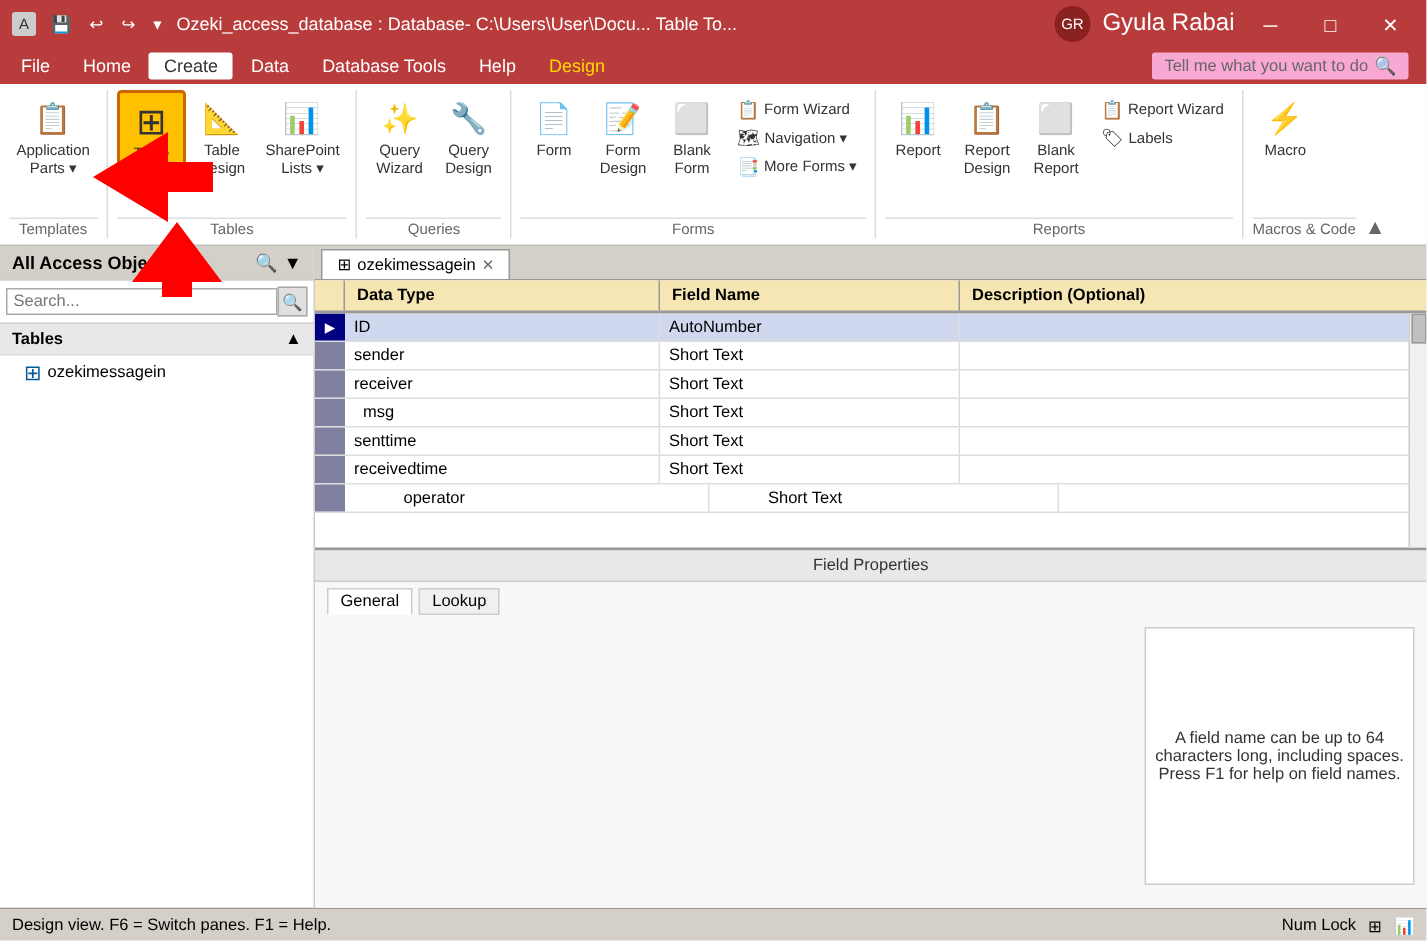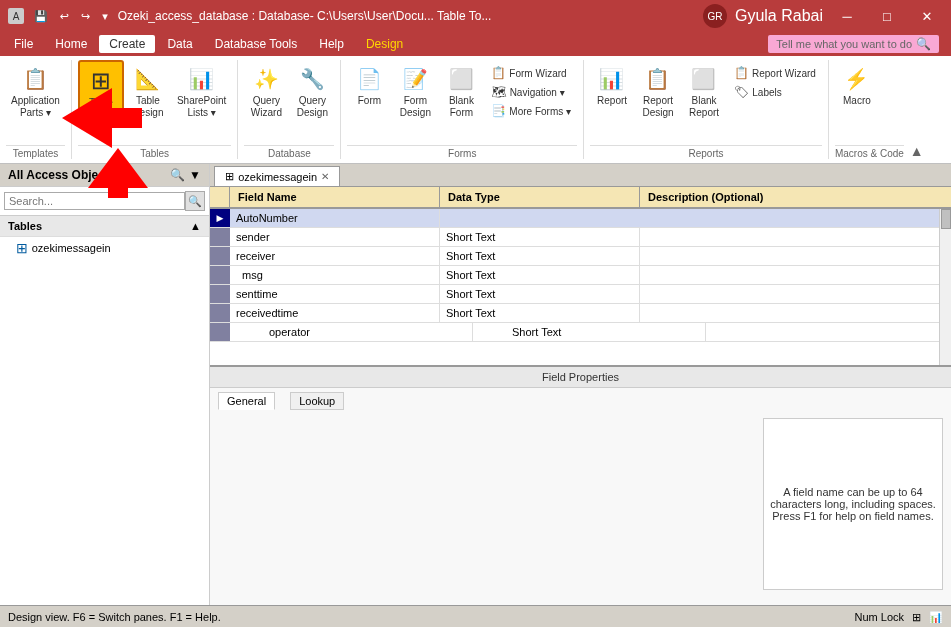--- a/index.html
+++ b/index.html
@@ -225,21 +225,21 @@
       text-align: center;
       padding: 4px;
       font-size: 11px;
       color: #333;
       background: #e8e8e8;
       border-bottom: 1px solid #ccc;
     }
     .field-props-tabs {
       display: flex;
       padding: 4px 8px;
-      gap: 15px;
+      gap: 4px;
     }
     .field-tab {
       padding: 2px 8px;
       font-size: 11px;
       cursor: pointer;
       border: 1px solid #ccc;
       background: #f0f0f0;
     }
     .field-tab.active { background: white; border-bottom: 1px solid white; }
     .field-props-content {
@@ -354,21 +354,21 @@
         <div class="ribbon-group-items">
           <div class="ribbon-btn">
             <div class="ribbon-btn-icon" style="font-size:20px;">✨</div>
             <div class="ribbon-btn-label">Query<br>Wizard</div>
           </div>
           <div class="ribbon-btn">
             <div class="ribbon-btn-icon" style="font-size:20px;">🔧</div>
             <div class="ribbon-btn-label">Query<br>Design</div>
           </div>
         </div>
-        <div class="ribbon-group-label">Database</div>
+        <div class="ribbon-group-label">Queries</div>
       </div>
 
       <div class="ribbon-group">
         <div class="ribbon-group-items">
           <div class="ribbon-btn">
             <div class="ribbon-btn-icon" style="font-size:20px;">📄</div>
             <div class="ribbon-btn-label">Form</div>
           </div>
           <div class="ribbon-btn">
             <div class="ribbon-btn-icon" style="font-size:20px;">📝</div>
@@ -469,29 +469,30 @@
           <span style="font-size:11px;">⊞</span>
           <span>ozekimessagein</span>
           <span class="doc-tab-close">✕</span>
         </div>
       </div>
 
       <div class="table-design">
 
         <div style="display:grid; grid-template-columns:20px 210px 200px 1fr; background:#f5e6b4; border-bottom:2px solid #999;">
           <div style="border-right:1px solid #999;"></div>
+          <div style="padding:4px 8px; font-weight:bold; font-size:11px; border-right:1px solid #999;">Data Type</div>
           <div style="padding:4px 8px; font-weight:bold; font-size:11px; border-right:1px solid #999;">Field Name</div>
-          <div style="padding:4px 8px; font-weight:bold; font-size:11px; border-right:1px solid #999;">Data Type</div>
           <div style="padding:4px 8px; font-weight:bold; font-size:11px;">Description (Optional)</div>
         </div>
 
         <div style="flex:1; overflow-y:auto; position:relative;">
 
           <div style="display:grid; grid-template-columns:20px 210px 200px 1fr; border-bottom:1px solid #ddd; background:#d0d8f0;">
             <div style="background:#000080; display:flex; align-items:center; justify-content:center; color:white; font-size:9px;">▶</div>
+            <div style="padding:3px 6px; font-size:11px; border-right:1px solid #ddd;">ID</div>
             <div style="padding:3px 6px; font-size:11px; border-right:1px solid #ddd;">AutoNumber</div>
             <div style="padding:3px 6px; font-size:11px;"></div>
           </div>
 
           <div style="display:grid; grid-template-columns:20px 210px 200px 1fr; border-bottom:1px solid #ddd;">
             <div style="background:#8080a0; display:flex; align-items:center; justify-content:center;"></div>
             <div style="padding:3px 6px; font-size:11px; border-right:1px solid #ddd;">sender</div>
             <div style="padding:3px 6px; font-size:11px; border-right:1px solid #ddd;">Short Text</div>
             <div style="padding:3px 6px; font-size:11px;"></div>
           </div>

